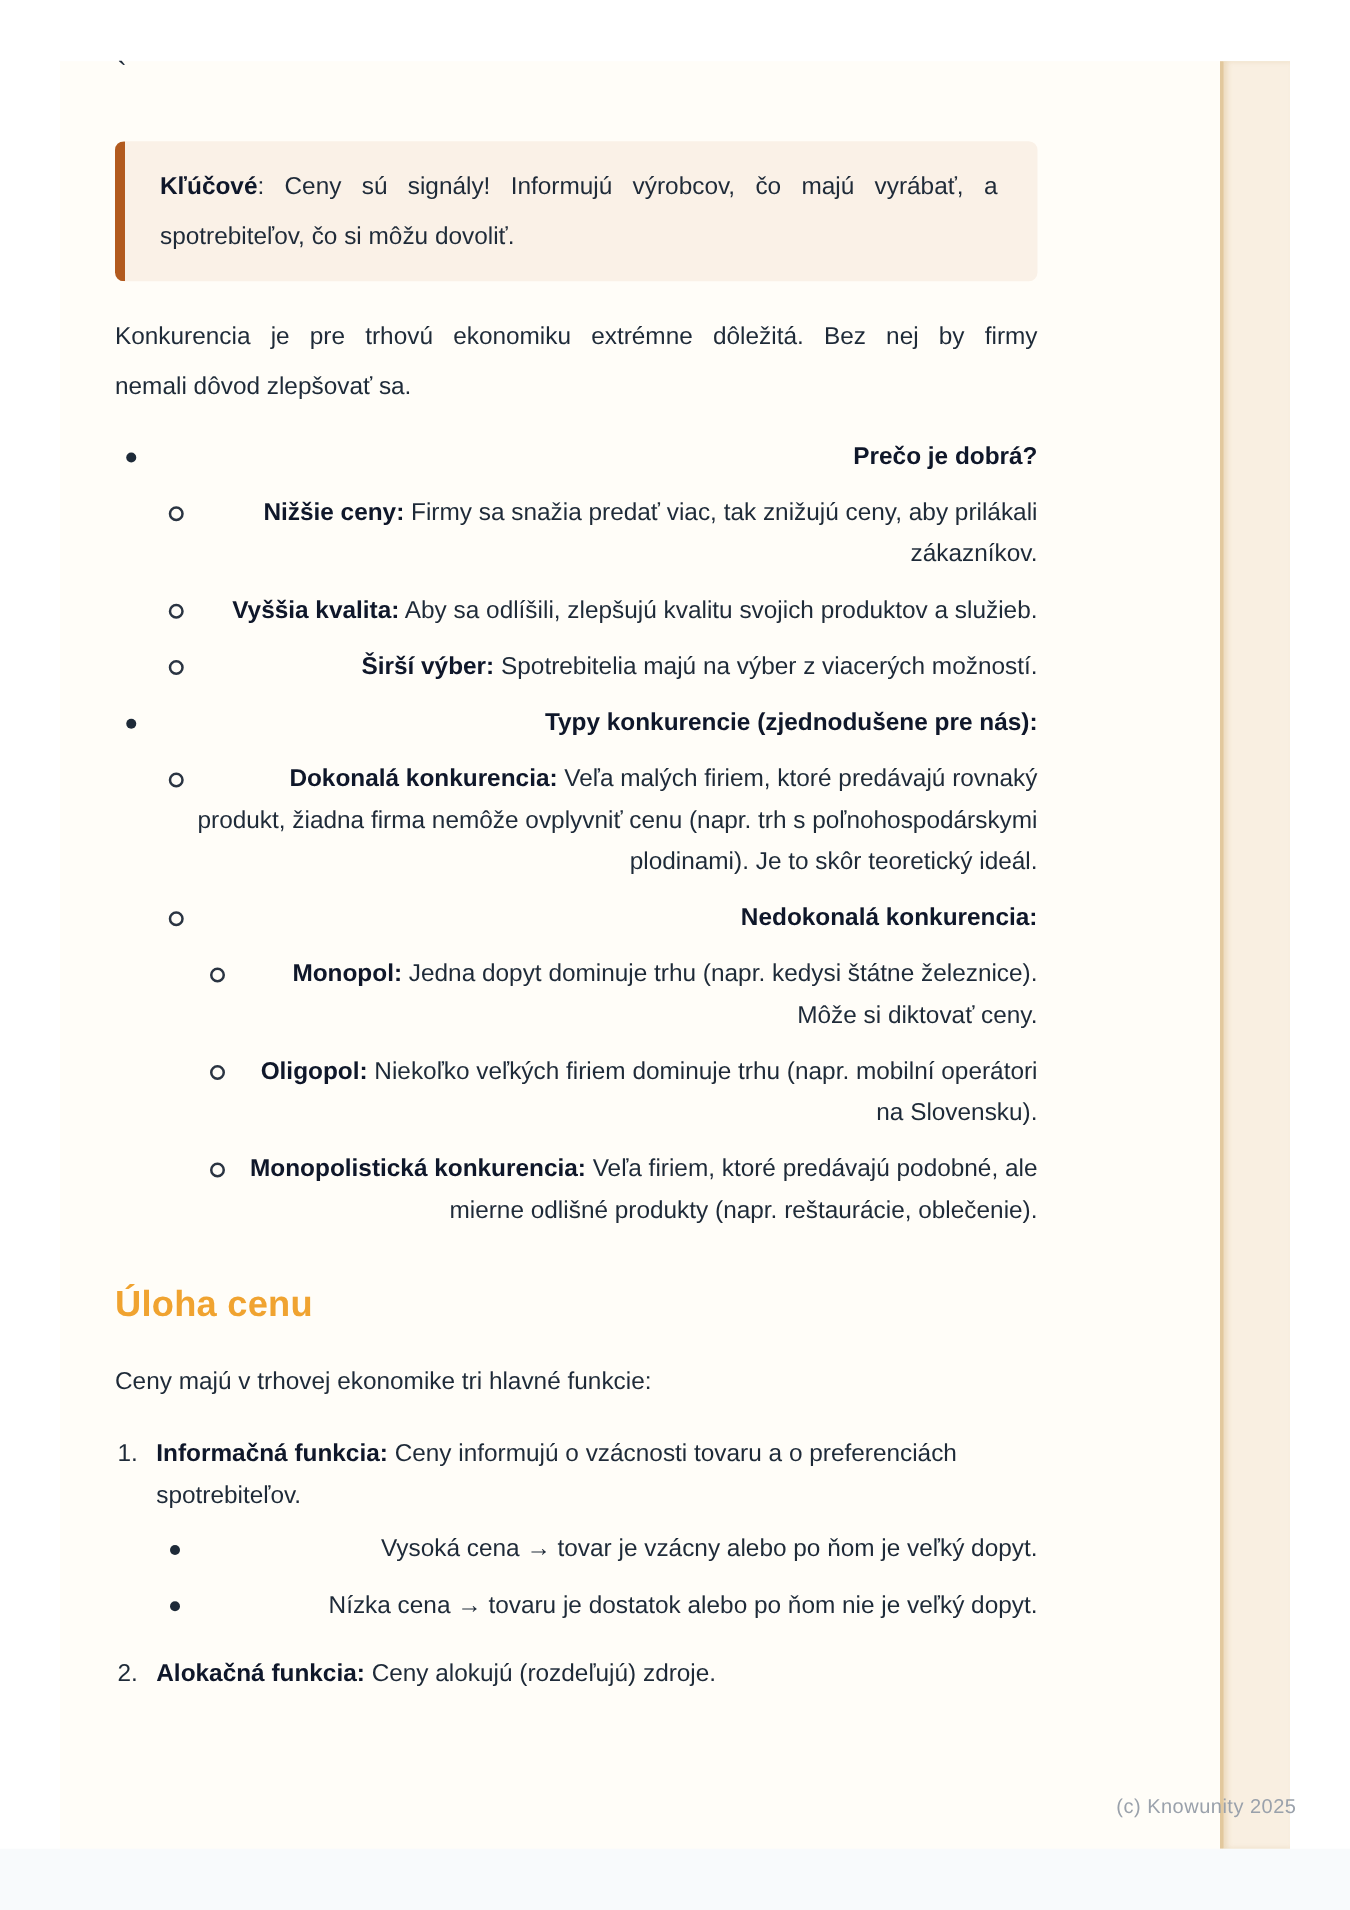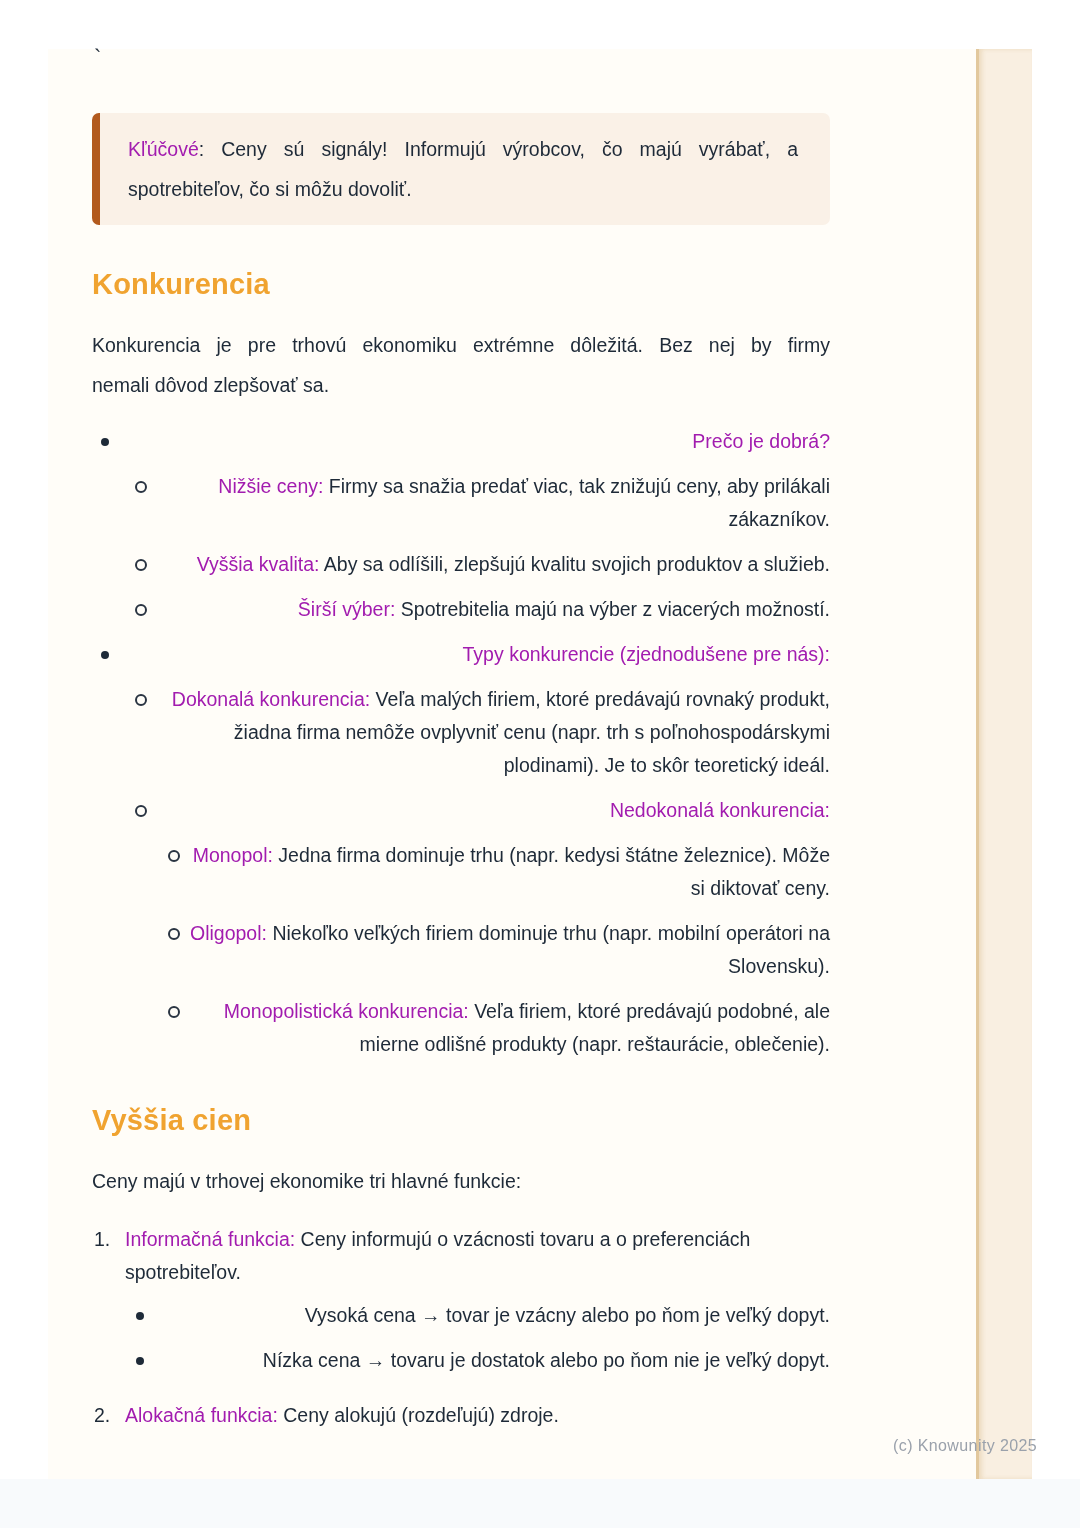--- a/index.html
+++ b/index.html
@@ -71,21 +71,21 @@
   .mark-disc { width: 8px; height: 8px; background: #1e2a38; top: 13px; left: 9px; }
   .l2 .mark-circ, .l3 .mark-circ { width: 12px; height: 12px; border: 2.5px solid #2a3442; background: transparent; top: 11px; }
   .l2 .mark-circ { left: 43px; }
   .l3 .mark-circ { left: 76px; }
   .l2 .mark-disc { left: 44px; top: 13px; }
 
   .olist { margin-top: 20px; line-height: 33px; }
   .oli { position: relative; padding-left: 33px; margin-top: 22px; }
   .oli .num { position: absolute; left: 2px; top: 0; }
 
-  b { font-weight: 400; color: #a21caf; }
+  b { font-weight: 700; color: #0f172a; }
 
   .watermark {
     position: absolute; left: 893px; top: 1437px;
     font-size: 16px; color: #9aa1ab;
     letter-spacing: 0.4px;
     white-space: nowrap;
   }
 </style>
 </head>
 <body>
@@ -96,21 +96,20 @@
     <div class="decor-strip"></div>
     <span class="stray">`</span>
 
     <div class="content">
 
       <div class="callout">
         <div class="jline"><b>Kľúčové</b><span>: Ceny sú signály! Informujú výrobcov, čo majú vyrábať, a</span></div>
         <div>spotrebiteľov, čo si môžu dovoliť.</div>
       </div>
 
-      <h1>Konkurencia</h1>
 
       <div class="intro">
         <div class="jline">Konkurencia je pre trhovú ekonomiku extrémne dôležitá. Bez nej by firmy</div>
         <div>nemali dôvod zlepšovať sa.</div>
       </div>
 
       <div class="list">
 
         <div class="li l1">
           <span class="mark mark-disc"></span>
@@ -143,36 +142,36 @@
           <b>Dokonalá konkurencia:</b><span> Veľa malých firiem, ktoré predávajú rovnaký produkt, žiadna firma nemôže ovplyvniť cenu (napr. trh s poľnohospodárskymi plodinami). Je to skôr teoretický ideál.</span>
         </div>
 
         <div class="li l2">
           <span class="mark mark-circ"></span>
           <b>Nedokonalá konkurencia:</b><span></span>
         </div>
 
         <div class="li l3">
           <span class="mark mark-circ"></span>
-          <b>Monopol:</b><span> Jedna firma dominuje trhu (napr. kedysi štátne železnice). Môže si diktovať ceny.</span>
+          <b>Monopol:</b><span> Jedna dopyt dominuje trhu (napr. kedysi štátne železnice). Môže si diktovať ceny.</span>
         </div>
 
         <div class="li l3">
           <span class="mark mark-circ"></span>
           <b>Oligopol:</b><span> Niekoľko veľkých firiem dominuje trhu (napr. mobilní operátori na Slovensku).</span>
         </div>
 
         <div class="li l3">
           <span class="mark mark-circ"></span>
           <b>Monopolistická konkurencia:</b><span> Veľa firiem, ktoré predávajú podobné, ale mierne odlišné produkty (napr. reštaurácie, oblečenie).</span>
         </div>
 
       </div>
 
-      <h1>Vyššia cien</h1>
+      <h1>Úloha cenu</h1>
 
       <div class="intro">Ceny majú v trhovej ekonomike tri hlavné funkcie:</div>
 
       <div class="olist">
 
         <div class="oli">
           <span class="num">1.</span>
           <b>Informačná funkcia:</b><span> Ceny informujú o vzácnosti tovaru a o preferenciách spotrebiteľov.</span>
 
           <div class="list" style="margin-top:10px; margin-left:-33px;">

